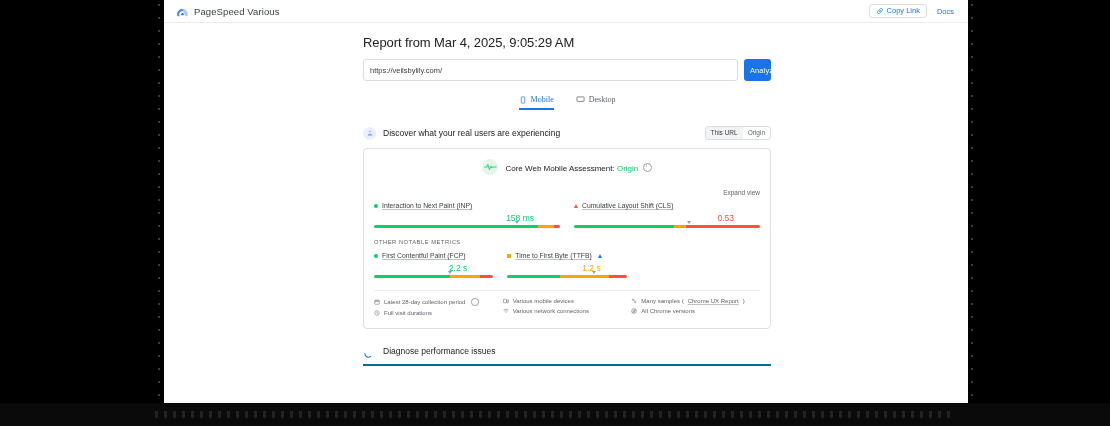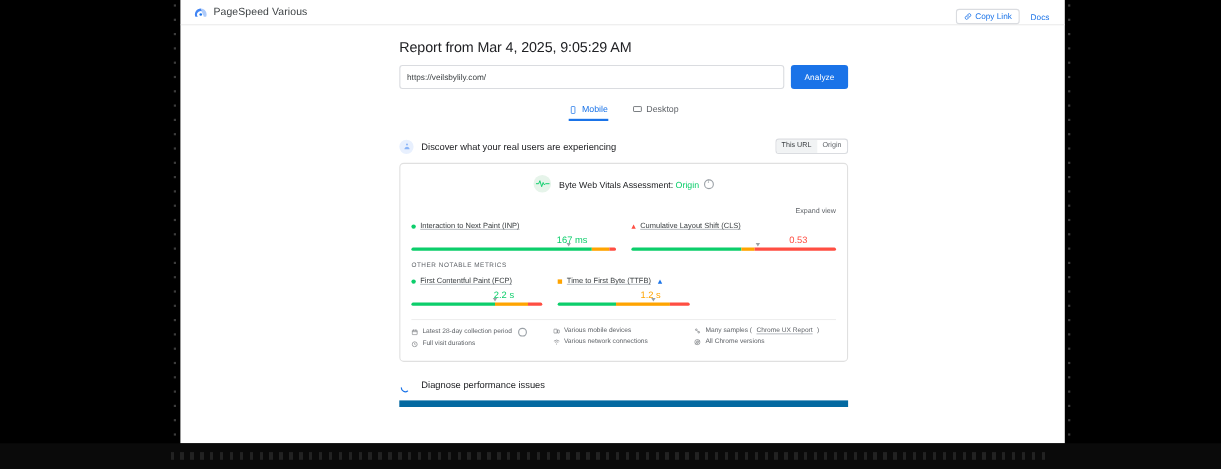--- a/index.html
+++ b/index.html
@@ -54,21 +54,21 @@
     font-size: 9.5px;
     color: #3c4043;
     letter-spacing: .1px;
   }
   .topbar-right {
     position: absolute;
     right: 8px;
     top: 0;
     height: 22px;
     display: flex;
-    align-items: flex-end;
+    align-items: center;
     gap: 4px;
   }
   .copy-link {
     display: flex;
     align-items: center;
     gap: 3px;
     border: 1px solid #dadce0;
     border-radius: 3px;
     padding: 2px 6px;
     font-size: 7.5px;
@@ -114,21 +114,21 @@
     border: 1px solid #dadce0;
     border-radius: 3px;
     font-size: 7.5px;
     color: #3c4043;
     padding: 0 6px;
     font-family: "Liberation Sans", sans-serif;
     background: #fff;
     outline: none;
   }
   .analyze-btn {
-    width: 52px;
+    width: 27px;
     height: 22px;
     background: #1a73e8;
     color: #fff;
     border: none;
     border-radius: 3px;
     font-size: 7.5px;
     font-family: "Liberation Sans", sans-serif;
     cursor: pointer;
     letter-spacing: .1px;
     text-align: center;
@@ -143,20 +143,21 @@
   }
   .tab {
     display: flex;
     align-items: center;
     gap: 4px;
     padding-bottom: 4px;
     font-size: 8px;
     color: #5f6368;
     cursor: pointer;
     border-bottom: 2px solid transparent;
+    font-family: Liberation Serif, serif;
   }
   .tab.active {
     color: #1a73e8;
     border-bottom-color: #1a73e8;
   }
   .tab svg { display: block; }
 
   
   .discover-row {
     display: flex;
@@ -360,24 +361,24 @@
     display: inline-block;
     width: 5.5px; height: 5.5px;
     border: 1px solid #9aa0a6;
     border-radius: 50%;
     margin-left: 2px;
   }
 
   
   .diagnose {
     display: flex;
-    align-items: flex-start;
+    align-items: flex-end;
     margin-top: 16px;
     padding-bottom: 8px;
-    border-bottom: 6px solid #0369a1;
+    border-bottom: 2px solid #0369a1;
   }
   .spinner {
     width: 11px; height: 11px;
     margin-right: 9px;
     flex: none;
   }
   .diagnose-title {
     font-size: 8.5px;
     color: #202124;
   }
@@ -563,39 +564,39 @@
 
         <div class="card">
 
           <div class="assess-row">
             <span class="pulse-badge">
               <svg viewBox="0 0 24 14" width="13" height="8">
                 <path d="M1 7h4l2-5 3 10 2.5-7 2 4 2-2h6" fill="none" stroke="#0cce6b" stroke-width="1.6" stroke-linecap="round" stroke-linejoin="round"></path>
               </svg>
             </span>
             <span class="assess-text">
-              <b>Byte Web Vitals Assessment:</b>
+              <b>Core Web Mobile Assessment:</b>
               <span class="pass">Origin</span>
               <span class="info-dot"></span>
             </span>
           </div>
 
           <div class="expand-row">
             <span class="expand-link">Expand view</span>
           </div>
 
           <div class="metrics">
 
 
             <div class="metric">
               <div class="metric-head">
                 <span class="mdot" style="background:#0cce6b"></span>
                 <span class="metric-name">Interaction to Next Paint (INP)</span>
               </div>
-              <div class="metric-val val-green">167 ms</div>
+              <div class="metric-val val-green">158 ms</div>
               <div class="bar">
                 <i class="g" style="width:88%"></i>
                   <i class="y" style="width:9%"></i>
                   <i class="r" style="width:3%"></i>
                 <span class="marker" style="left:77%"></span>
               </div>
             </div>
 
             <div class="metric">
               <div class="metric-head">

